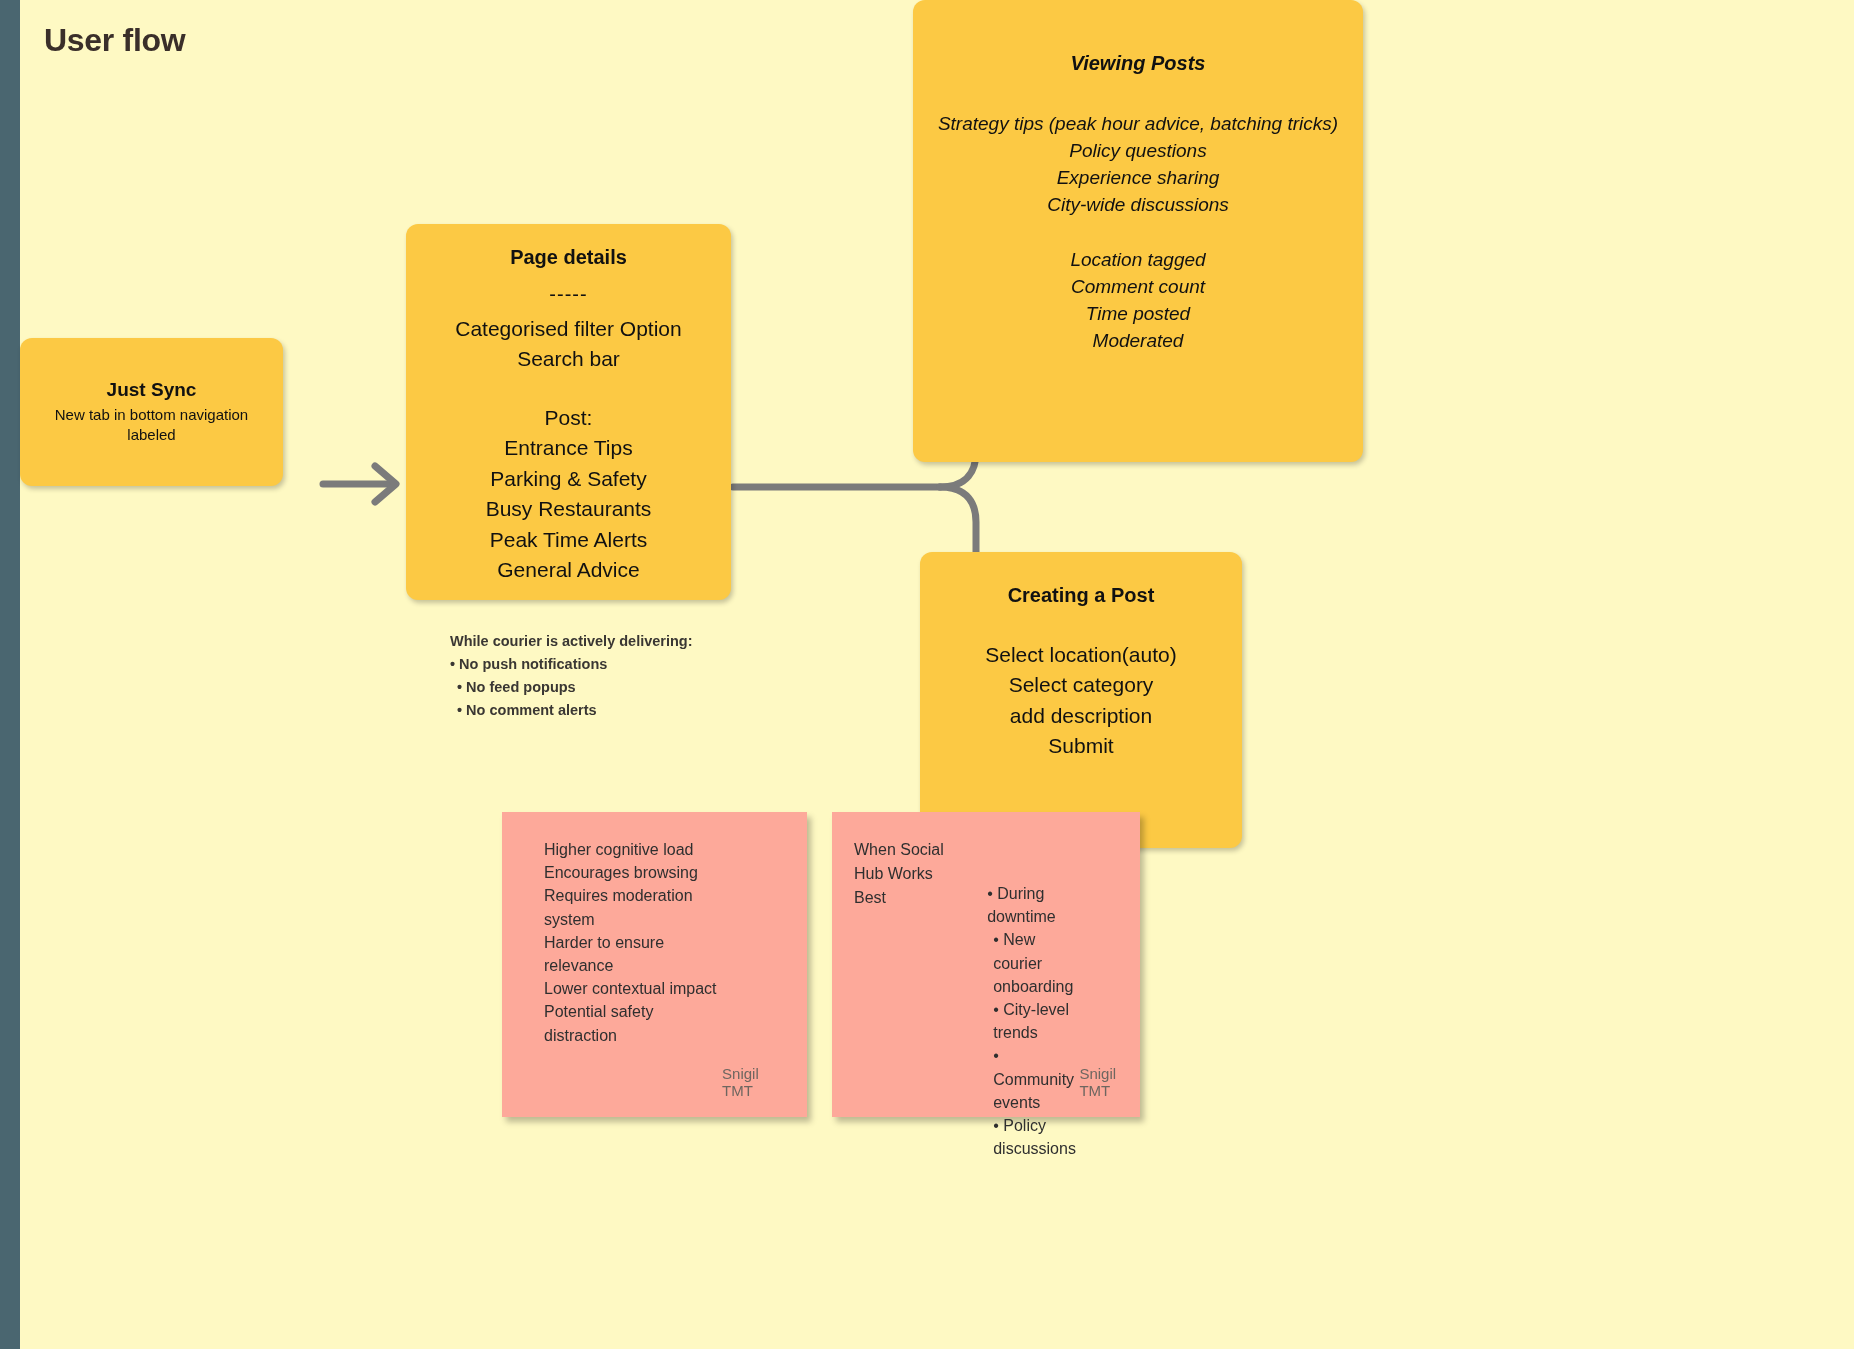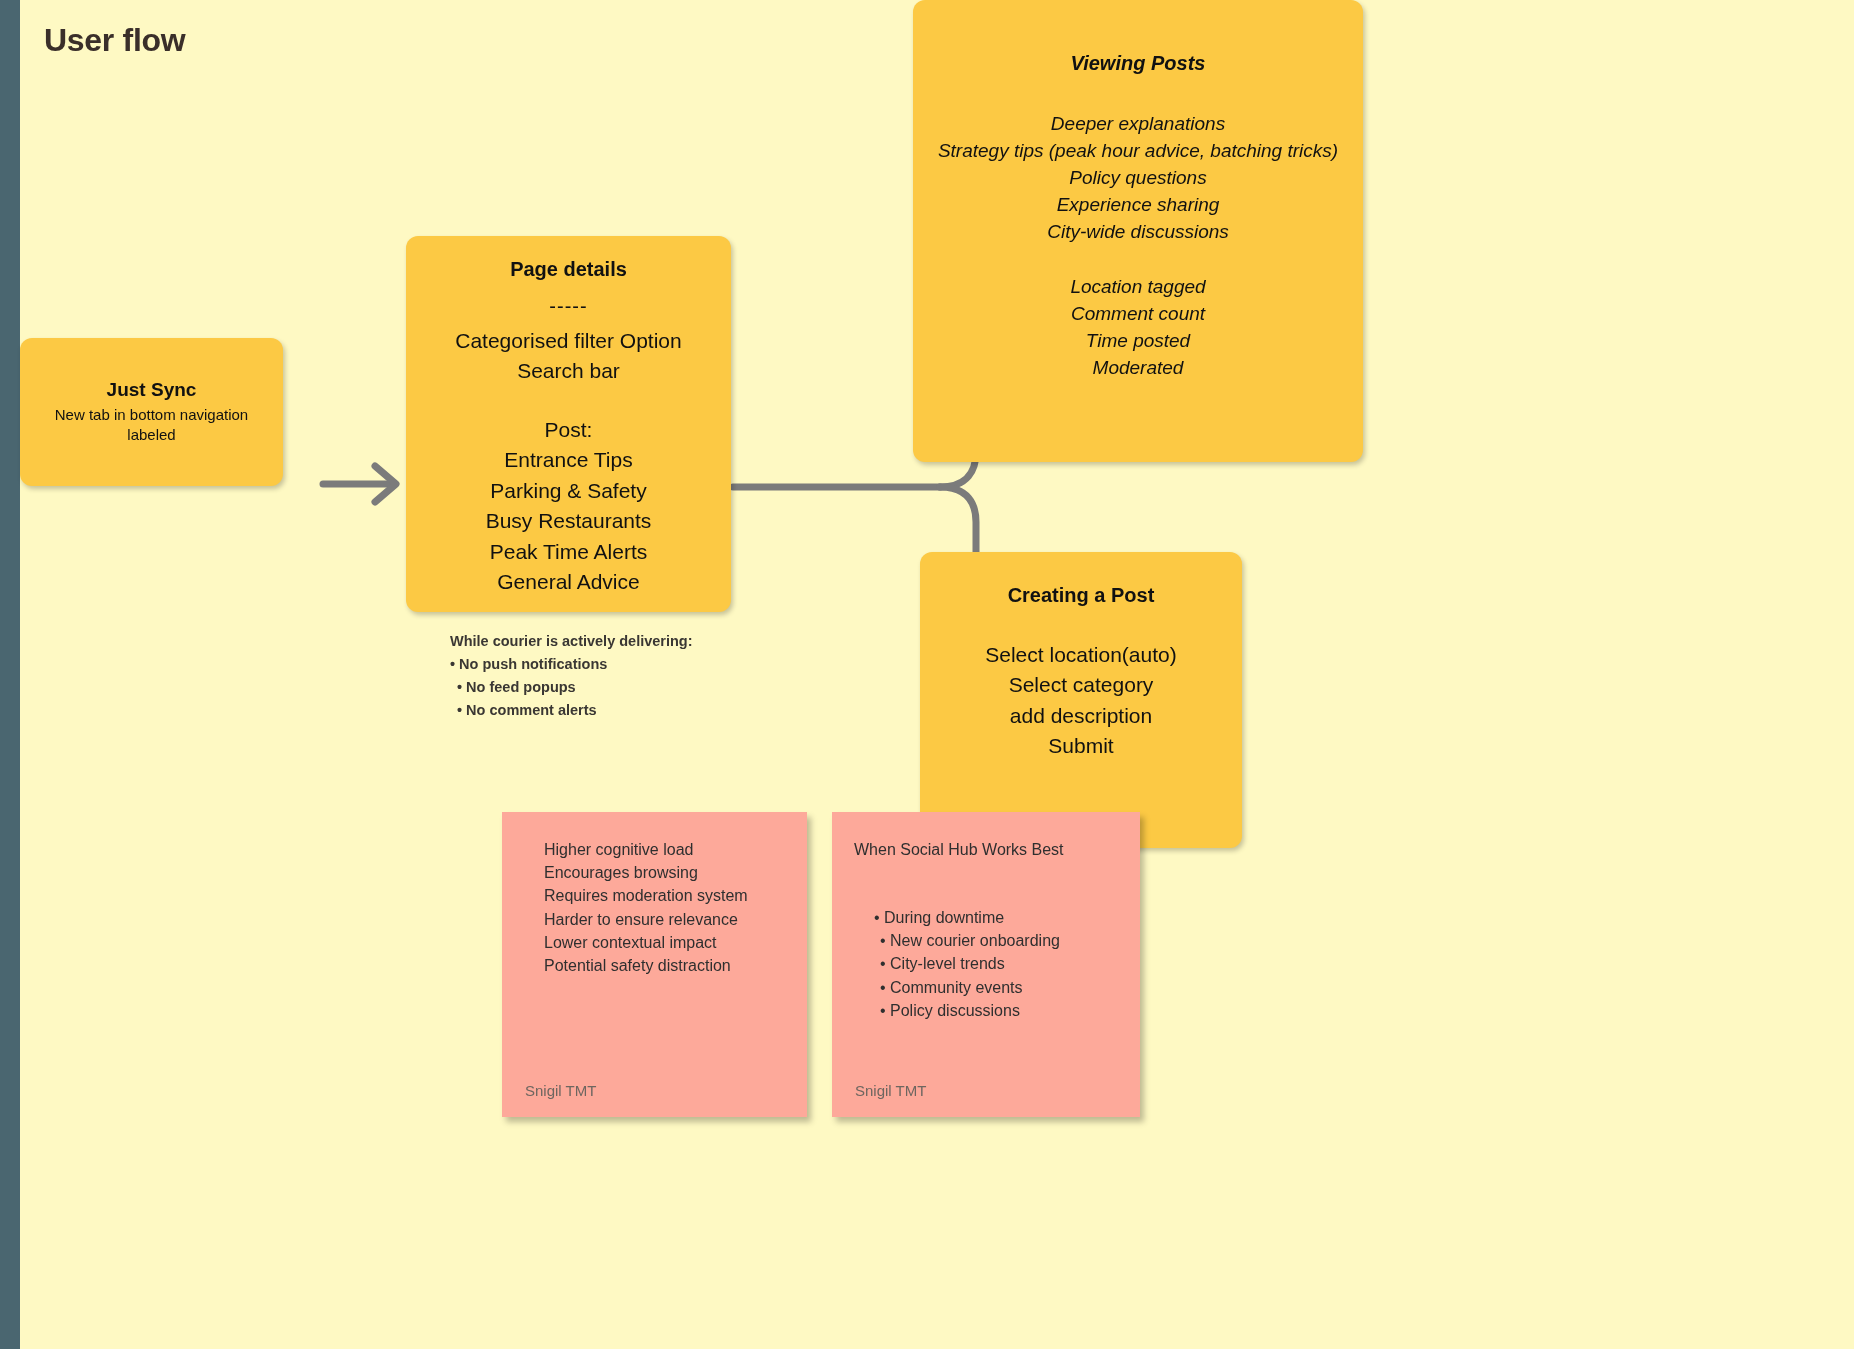--- a/index.html
+++ b/index.html
@@ -59,21 +59,21 @@
     align-items: center;
   }
   #node-just-sync .node-title { font-size: 19px; margin-bottom: 4px; }
   #node-just-sync .sub {
     font-size: 15px; text-align: center; line-height: 1.35; color:#111;
     max-width: 225px;
   }
 
   
   #node-page-details {
-    left: 386px; top: 236px;
+    left: 386px; top: 224px;
     width: 325px; height: 376px;
     padding-top: 22px;
     align-items: center;
   }
   #node-page-details .node-title { font-size: 20px; }
   #node-page-details .dashes { font-size: 20px; text-align:center; margin-top: 14px; letter-spacing: 1px; }
   #node-page-details .lines { margin-top: 8px; width: 100%; }
   #node-page-details .node-line { font-size: 21px; line-height: 1.45; }
   #node-page-details .gap { height: 28px; }
 
@@ -121,21 +121,21 @@
   #annot-system .a-item.i4 { padding-left: 8px; }
 
   
   .sticky {
     position: absolute;
     background: #FDA99A;
     box-shadow: 4px 5px 6px rgba(0,0,0,0.25);
     padding: 26px 22px 18px 22px;
     color: #2f2f2f;
     display: flex;
-    flex-direction: column;
+    flex-direction: row;
   }
   #sticky-left  { left: 482px; top: 812px; width: 305px; height: 305px; }
   #sticky-right { left: 812px; top: 812px; width: 308px; height: 305px; }
   .sticky .s-title { font-size: 16px; line-height: 1.5; }
   .sticky .s-line  { font-size: 16px; line-height: 1.45; }
   #sticky-left .s-line { padding-left: 20px; }
   #sticky-right .s-lines { margin-top: 44px; }
   #sticky-right .s-line { padding-left: 20px; }
   #sticky-right .s-line.ind { padding-left: 26px; }
   .sticky .s-author {
@@ -193,21 +193,20 @@
       <div class="node-line">Parking &amp; Safety</div>
       <div class="node-line">Busy Restaurants</div>
       <div class="node-line">Peak Time Alerts</div>
       <div class="node-line">General Advice</div>
     </div>
   </div>
 
   <div class="node" id="node-viewing-posts">
     <div class="node-title">Viewing Posts</div>
     <div class="lines">
-      <div class="node-line">Deeper explanations</div>
       <div class="node-line">Strategy tips (peak hour advice, batching tricks)</div>
       <div class="node-line">Policy questions</div>
       <div class="node-line">Experience sharing</div>
       <div class="node-line">City-wide discussions</div>
       <div class="gap"></div>
       <div class="node-line">Location tagged</div>
       <div class="node-line">Comment count</div>
       <div class="node-line">Time posted</div>
       <div class="node-line">Moderated</div>
     </div>

